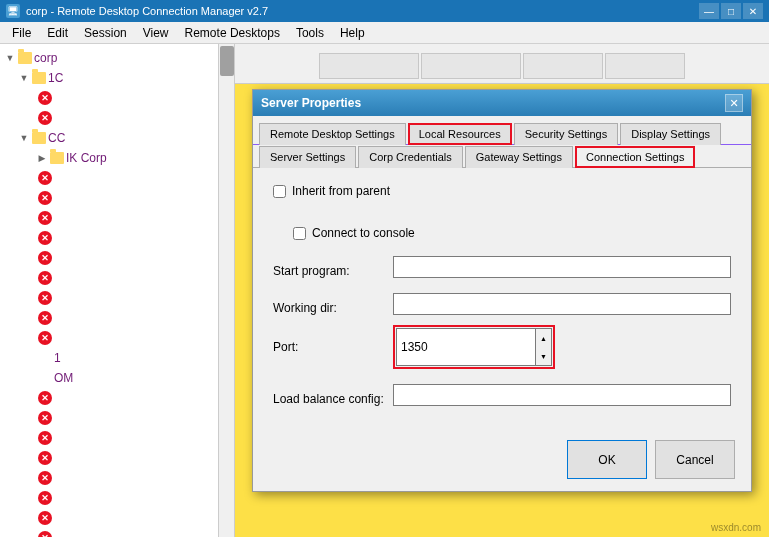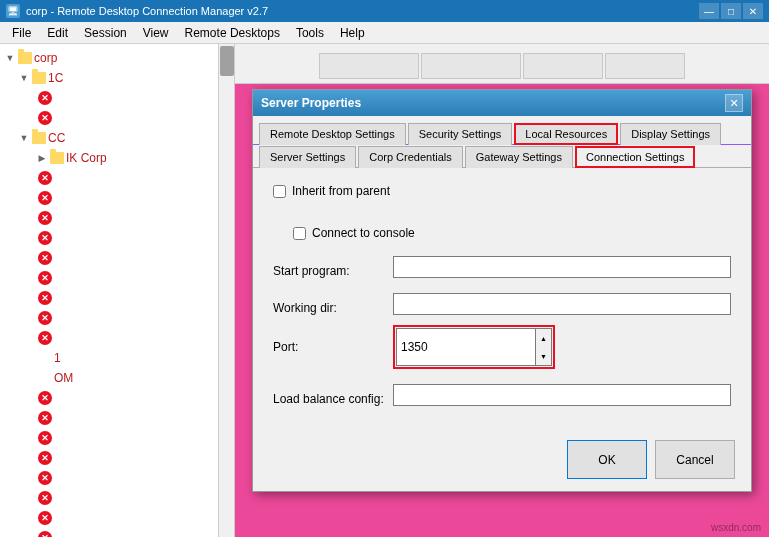--- a/index.html
+++ b/index.html
@@ -147,30 +147,30 @@
       align-items: center;
       justify-content: center;
       color: white;
       font-size: 9px;
       font-weight: bold;
       margin: 0 2px;
       flex-shrink: 0;
     }
     .tree-label {
       font-size: 12px;
-      color: #b91c1c;
+      color: #701a75;
       overflow: hidden;
       text-overflow: ellipsis;
       text-align: right;
     }
 
     
     .right-area {
       flex: 1;
-      background: #ec4899;
+      background: #fde047;
       position: relative;
       display: flex;
       flex-direction: column;
     }
 
     
     .toolbar-area {
       height: 40px;
       background: #f0f0f0;
       border-bottom: 1px solid #ccc;
@@ -527,22 +527,22 @@
     <div class="dialog-overlay">
       <div class="dialog">
 
         <div class="dialog-title-bar">
           <span class="dialog-title-bar-text">Server Properties</span>
           <button class="dialog-close-btn">✕</button>
         </div>
 
         <div class="dialog-tabs">
           <div class="tab">Remote Desktop Settings</div>
+          <div class="tab highlighted">Local Resources</div>
           <div class="tab">Security Settings</div>
-          <div class="tab highlighted">Local Resources</div>
           <div class="tab">Display Settings</div>
         </div>
 
         <div class="dialog-tabs" style="border-bottom: 1px solid #adadad; padding-top:0;">
           <div class="tab">Server Settings</div>
           <div class="tab">Corp Credentials</div>
           <div class="tab">Gateway Settings</div>
           <div class="tab active highlighted">Connection Settings</div>
         </div>
 

